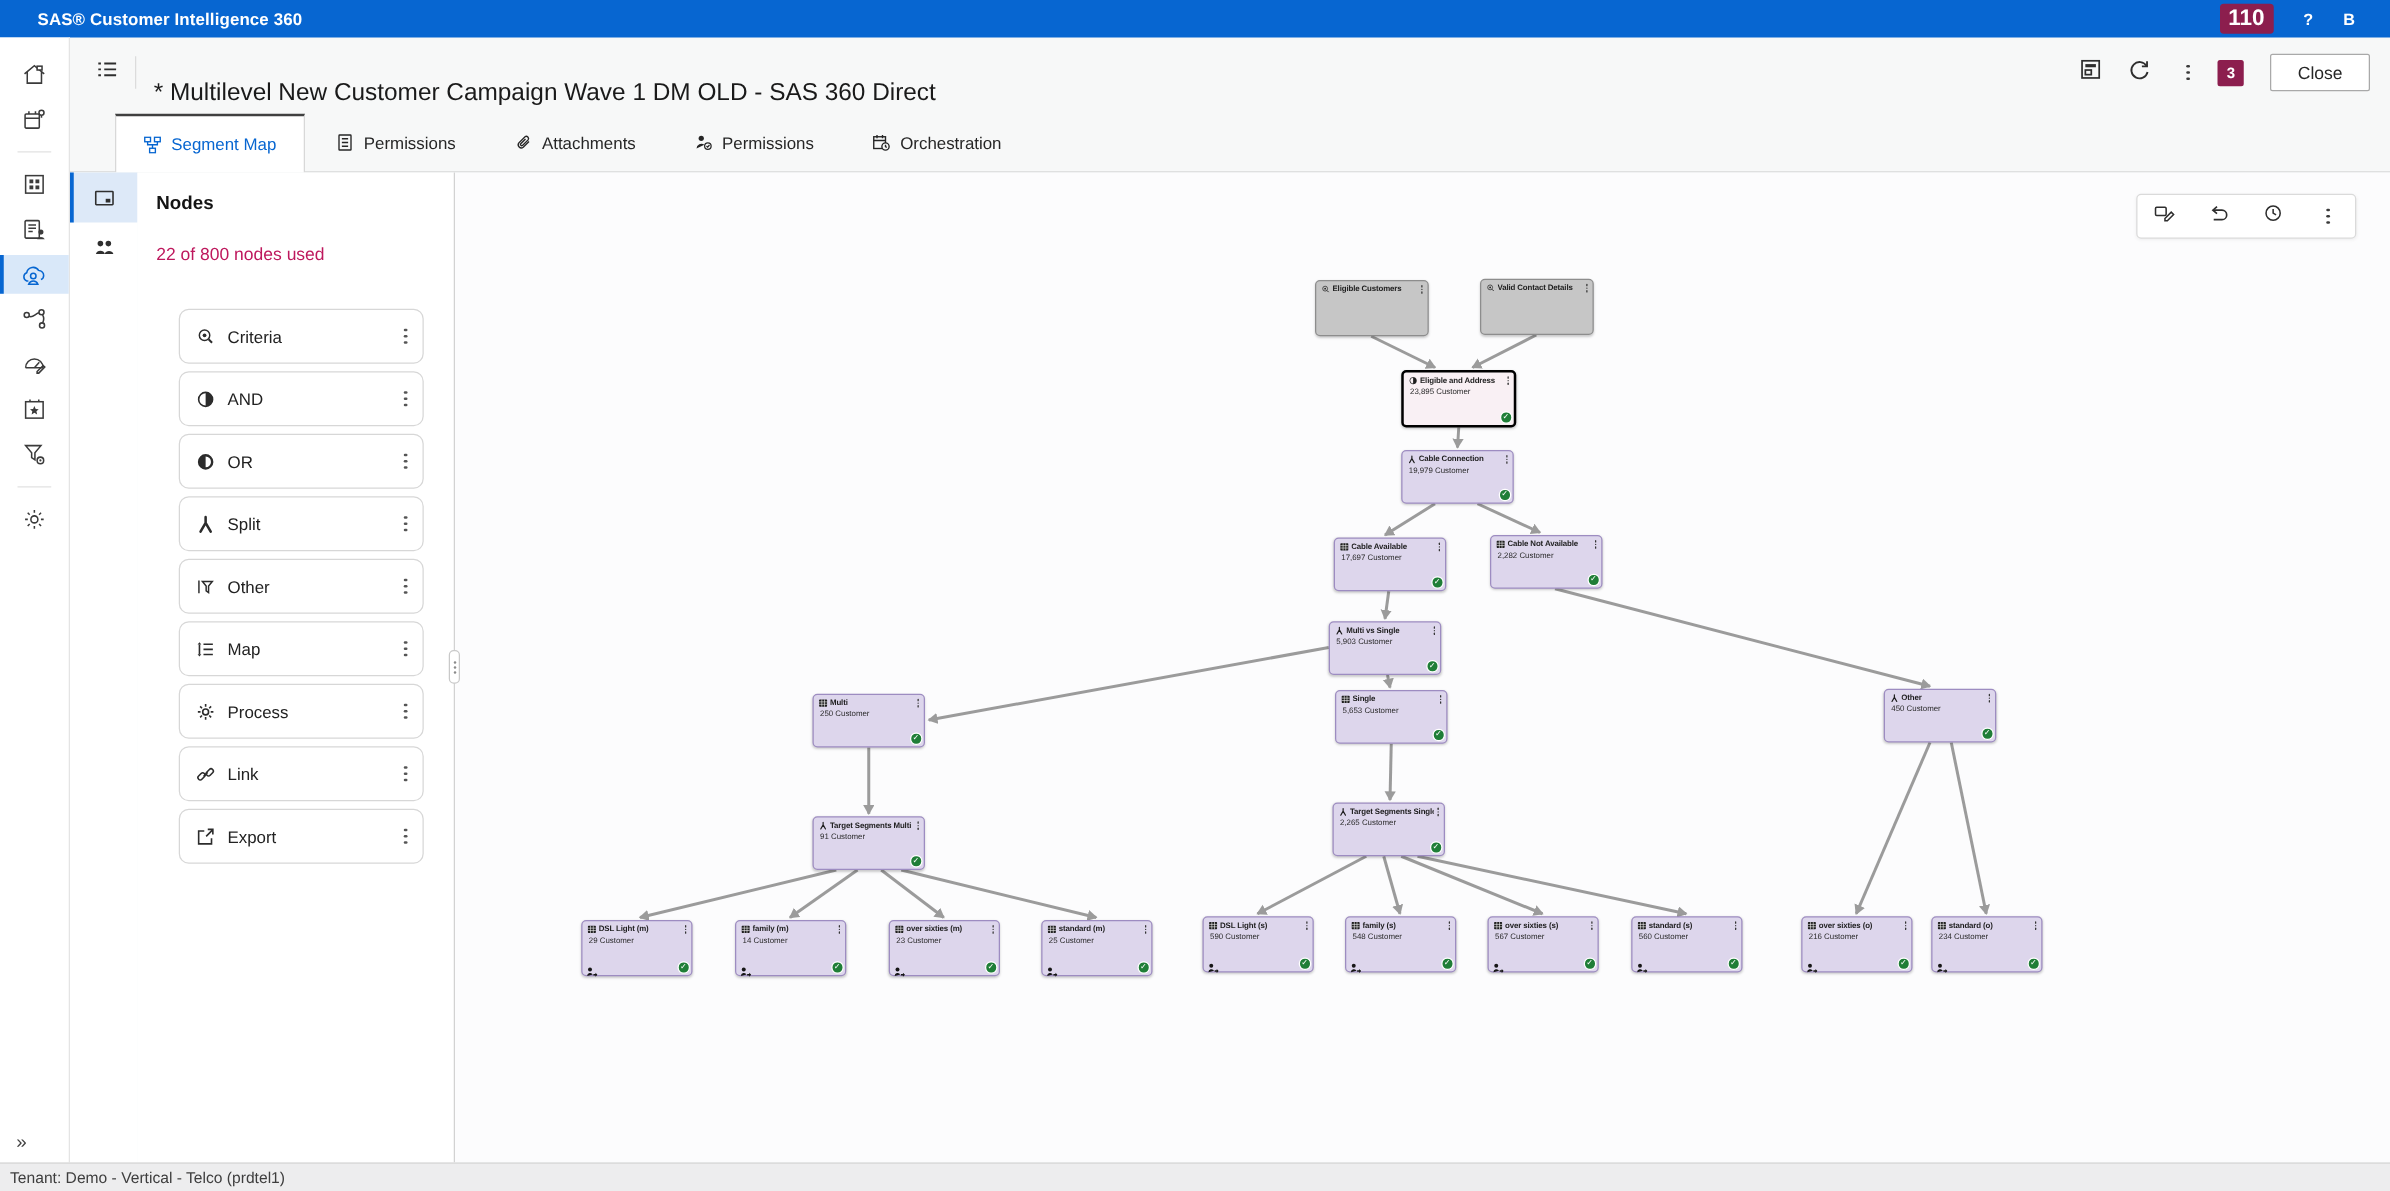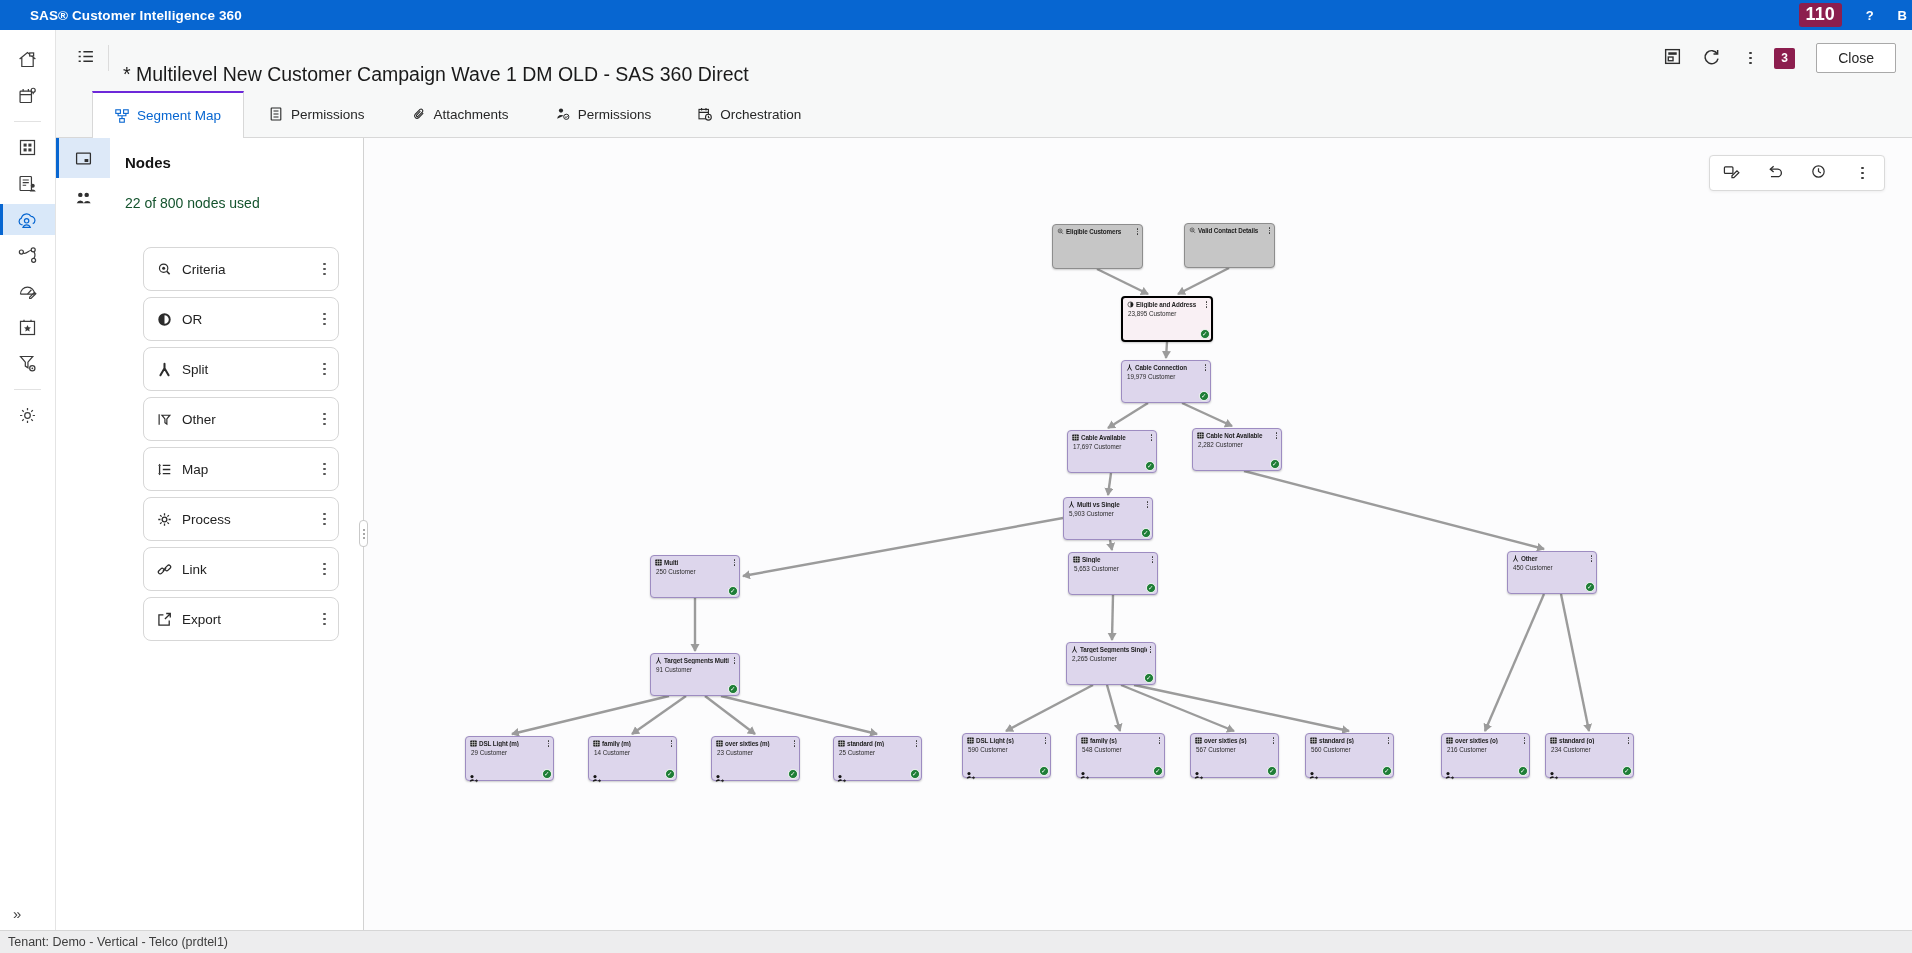--- a/index.html
+++ b/index.html
@@ -2,21 +2,21 @@
 <html><head>
 <meta charset="utf-8">
 <style>
   html,body{margin:0;padding:0;width:1912px;height:953px;overflow:hidden;
     font-family:"Liberation Sans","DejaVu Sans",sans-serif;background:#f7f8f8;}
   *{box-sizing:border-box;}
   .stage{position:relative;width:1912px;height:953px;}
 
   
   .topbar{position:absolute;top:0;left:0;right:0;height:30px;background:#0766d1;color:#fff;
-    display:flex;align-items:center;padding:0 5px 0 30px;}
+    display:flex;align-items:center;padding:0 28px 0 30px;}
   .brand{font-weight:700;font-size:13.5px;letter-spacing:.1px;}
   .topbar-right{margin-left:auto;display:flex;align-items:center;gap:24px;}
   .notif-badge{background:#8c1e4e;border-radius:3px;padding:1px 7px 2px;font-weight:700;font-size:18px;}
   .tb-txt{font-weight:700;font-size:13px;cursor:default;}
 
   
   .left-rail{position:absolute;top:30px;left:0;width:56px;bottom:23px;background:#fff;border-right:1px solid #e4e4e4;padding-top:14px;}
   .rail-item{width:55px;height:31px;margin-bottom:5px;display:flex;align-items:center;justify-content:center;color:#3b3b3b;position:relative;}
   .rail-item svg{width:21px;height:21px;}
   .rail-item.active{background:#d9e8f9;color:#0766d1;}
@@ -37,33 +37,33 @@
     padding:6px 21px;color:#262626;cursor:pointer;font-family:inherit;}
   .kebab{display:flex;flex-direction:column;gap:2.5px;align-items:center;justify-content:center;}
   .kebab i{width:2.6px;height:2.6px;border-radius:50%;background:#3b3b3b;display:block;}
 
   
   .tab-bar{position:absolute;left:56px;top:86px;right:0;height:52px;display:flex;align-items:flex-end;
     padding-left:36px;border-bottom:1px solid #d8d8d8;}
   .tab{display:flex;align-items:center;gap:8px;height:46px;padding:0 22px;font-size:13.5px;color:#262626;cursor:pointer;margin-right:3px;}
   .tab .tab-icon{display:flex;}
   .tab .tab-icon svg{width:14px;height:14px;}
-  .tab.active{background:#fff;border:1px solid #d8d8d8;border-bottom:none;border-top:2px solid #6d28d9;
+  .tab.active{background:#fff;border:1px solid #d8d8d8;border-bottom:none;border-top:2px solid #404040;
     color:#0766d1;margin-bottom:-1px;height:47px;margin-top:32px;}
 
   
   .inner-rail{position:absolute;left:56px;top:138px;width:54px;bottom:23px;background:#fff;}
   .inner-item{width:54px;height:40px;display:flex;align-items:center;justify-content:center;color:#2f2f2f;position:relative;cursor:pointer;}
   .inner-item svg{width:17px;height:17px;}
   .inner-item.active{background:#dde9f8;}
   .inner-item.active::before{content:"";position:absolute;left:0;top:0;bottom:0;width:3px;background:#0766d1;}
 
   .nodes-panel{position:absolute;left:110px;top:138px;width:254px;bottom:23px;background:#fff;border-right:1px solid #d2d2d2;}
   .panel-title{margin:16px 0 0 15px;font-size:15px;font-weight:700;color:#141414;}
-  .usage-link{margin:24px 0 10px 15px;font-size:14px;color:#14532d;cursor:pointer;display:inline-block;}
+  .usage-link{margin:24px 0 10px 15px;font-size:14px;color:#be185d;cursor:pointer;display:inline-block;}
   .palette{margin:26px 0 0 33px;width:196px;}
   .palette-item{height:44px;margin-bottom:6px;border:1px solid #d7d7d7;border-radius:8px;background:#fff;
     display:flex;align-items:center;padding:0 12px 0 13px;cursor:grab;}
   .pi-icon{display:flex;color:#2c2c2c;margin-right:10px;}
   .pi-icon svg{width:15px;height:15px;}
   .pi-label{font-size:13.5px;color:#222;flex:1;}
   .pi-kebab i{background:#555;}
   .grip{position:absolute;left:359px;top:520px;width:9px;height:27px;background:#fff;border:1px solid #c9c9c9;
     border-radius:4px;z-index:5;display:flex;flex-direction:column;align-items:center;justify-content:center;gap:2px;cursor:col-resize;}
   .grip i{width:2px;height:2px;border-radius:50%;background:#8a8a8a;display:block;}
@@ -325,20 +325,34 @@
     <div class="palette">
         <div class="palette-item">
           <span class="pi-icon">
             <svg viewBox="0 0 14 14" fill="none" stroke="currentColor" stroke-width="1.1">
               <circle cx="6.2" cy="5.8" r="3.9"></circle>
               <circle cx="6.2" cy="5.8" r="1.4" fill="currentColor" stroke="none"></circle>
               <path d="M9.2 8.8l2.6 2.6" stroke-width="1.5"></path>
             </svg>
           </span>
           <span class="pi-label">Criteria</span>
+          <span class="kebab pi-kebab">
+            <i></i>
+            <i></i>
+            <i></i>
+          </span>
+        </div>
+        <div class="palette-item">
+          <span class="pi-icon">
+            <svg viewBox="0 0 14 14" fill="none" stroke="currentColor" stroke-width="1.2">
+              <circle cx="7" cy="7" r="5.2"></circle>
+              <path d="M7 1.8a5.2 5.2 0 0 1 0 10.4Z" fill="currentColor" stroke="none"></path>
+            </svg>
+          </span>
+          <span class="pi-label">AND</span>
           <span class="kebab pi-kebab">
             <i></i>
             <i></i>
             <i></i>
           </span>
         </div>
         <div class="palette-item">
           <span class="pi-icon">
             <svg viewBox="0 0 14 14" fill="none" stroke="currentColor" stroke-width="1.8">
               <circle cx="7" cy="7" r="4.9"></circle>

